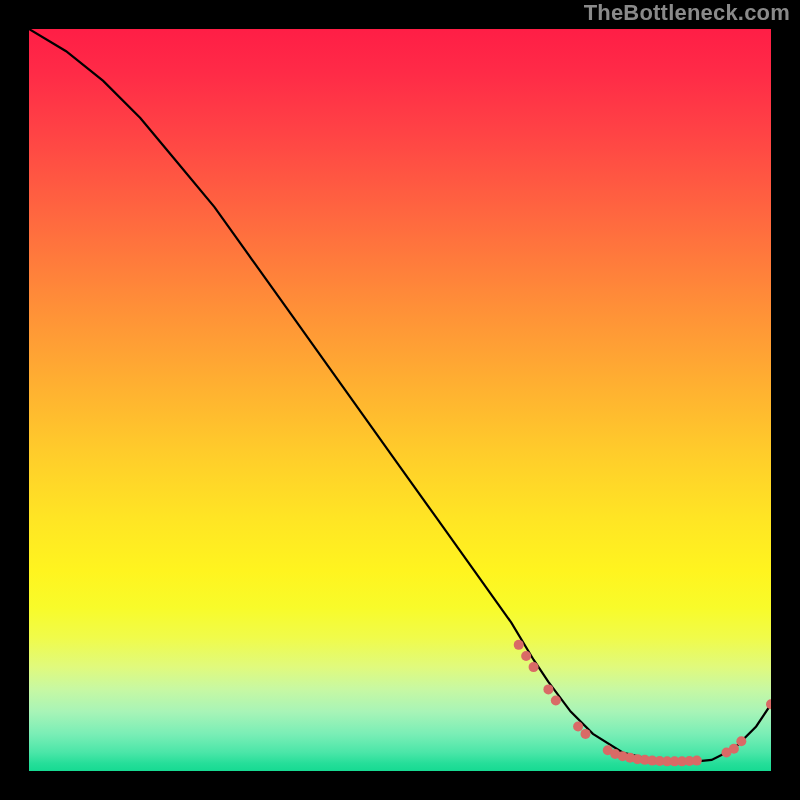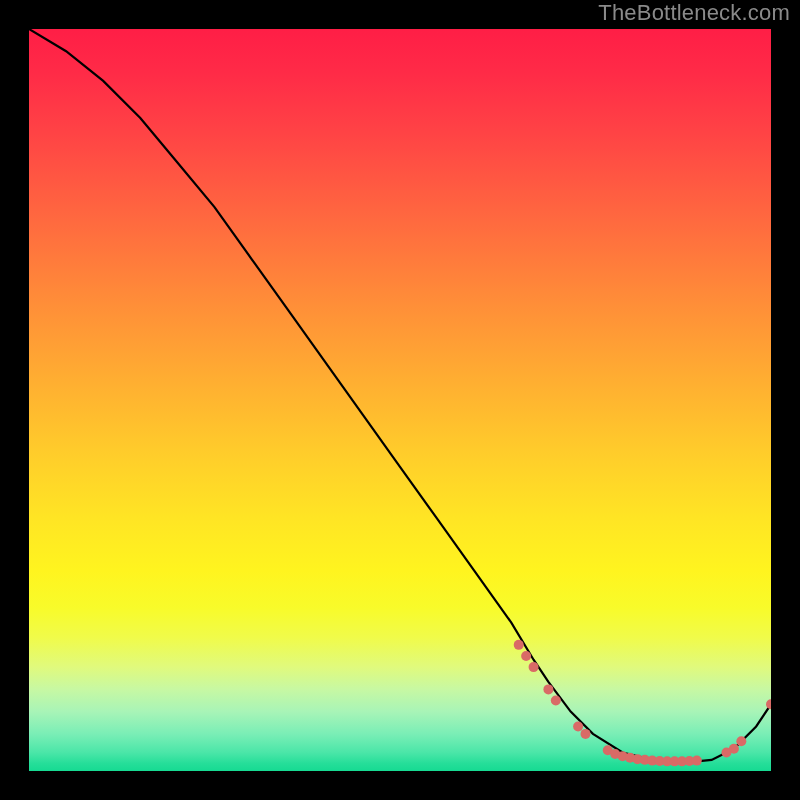--- a/index.html
+++ b/index.html
@@ -17,21 +17,21 @@
     height: 800px;
     background: #000;
   }
   .watermark {
     position: absolute;
     top: 0px;
     right: 10px;
     color: #8a8a8a;
     font-size: 22px;
     letter-spacing: 0.2px;
-    font-weight: 400;
+    font-weight: 700;
     z-index: 10;
   }
   .plot {
     position: absolute;
     left: 29px;
     top: 29px;
     width: 742px;
     height: 742px;
   }
   .gradient {

